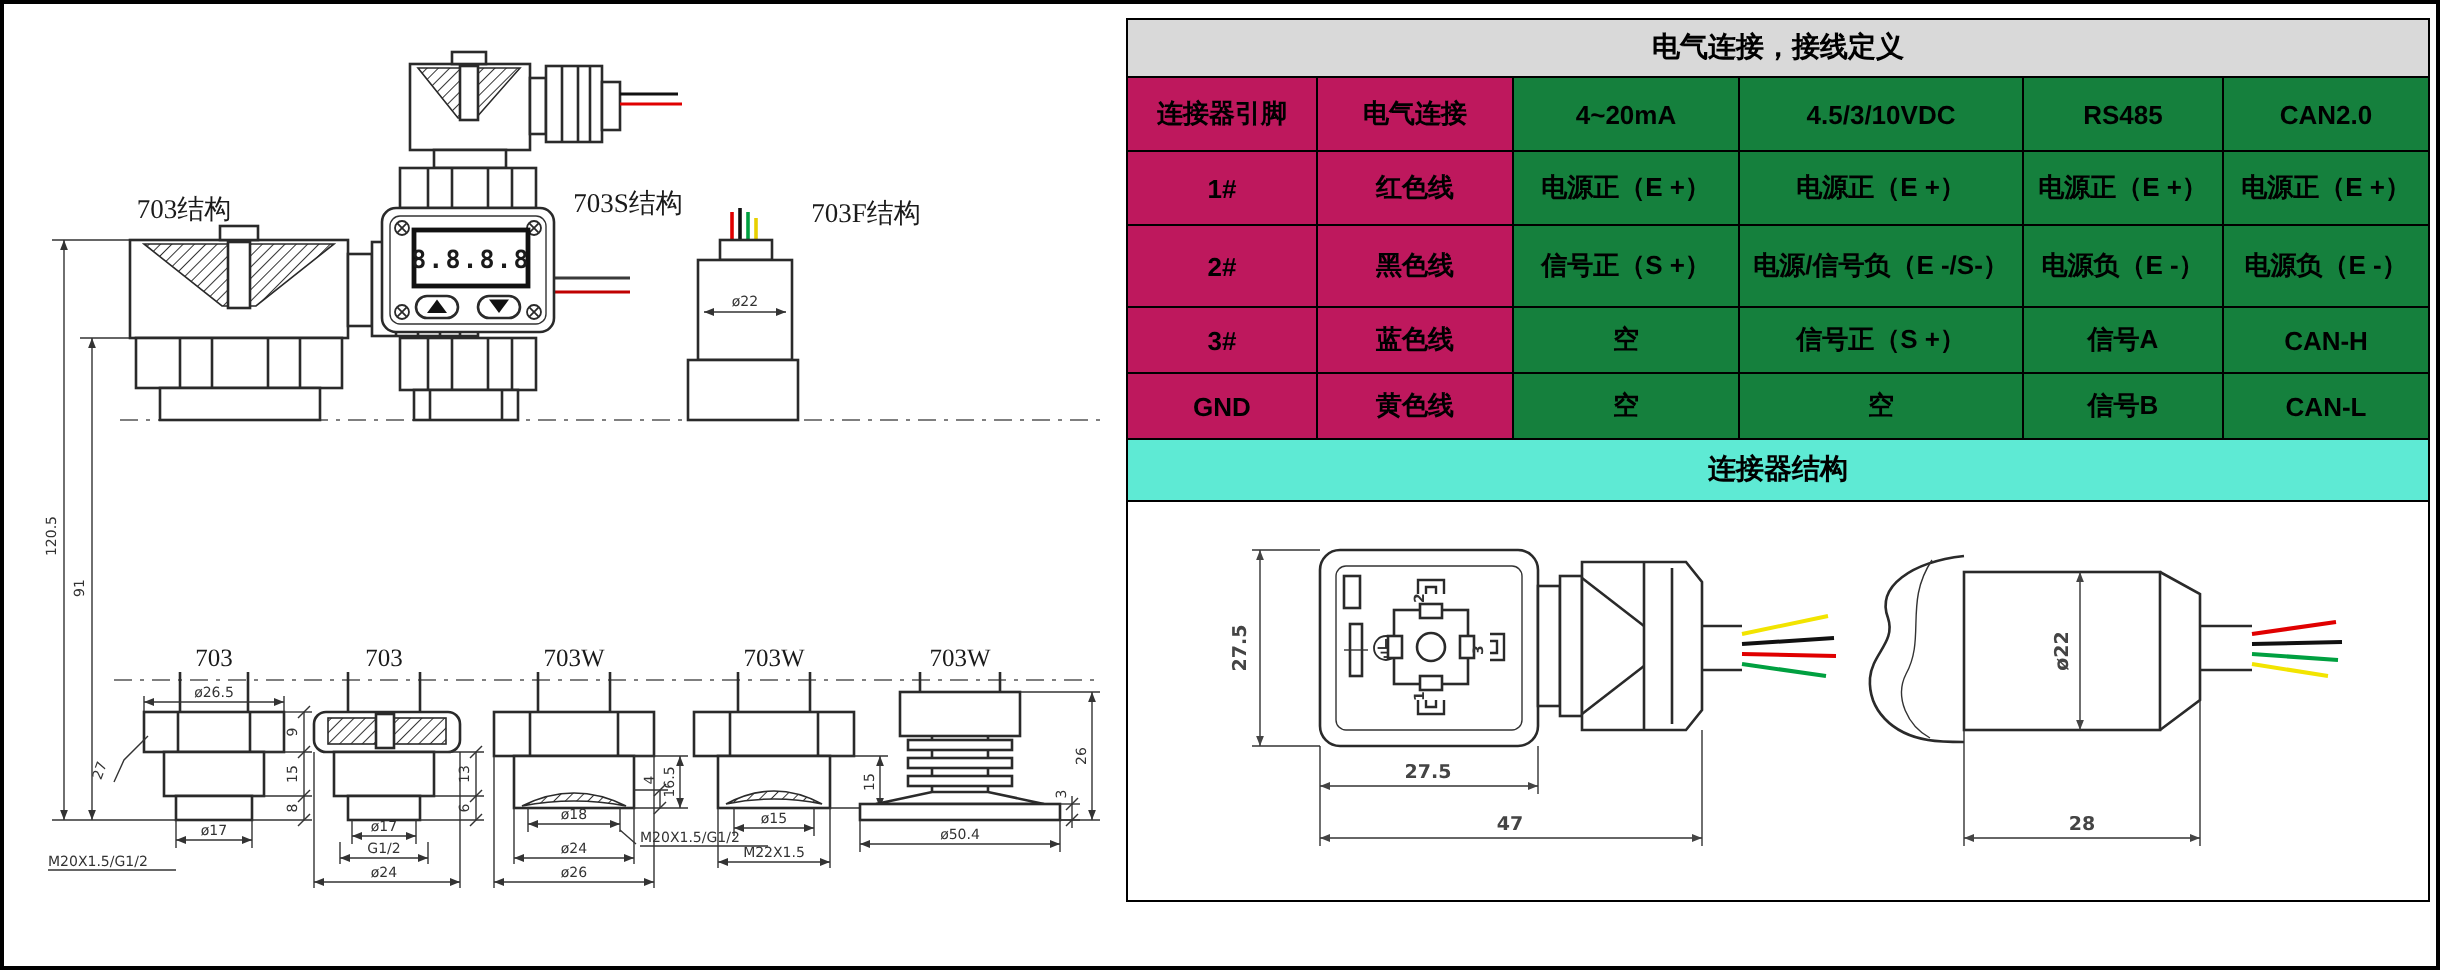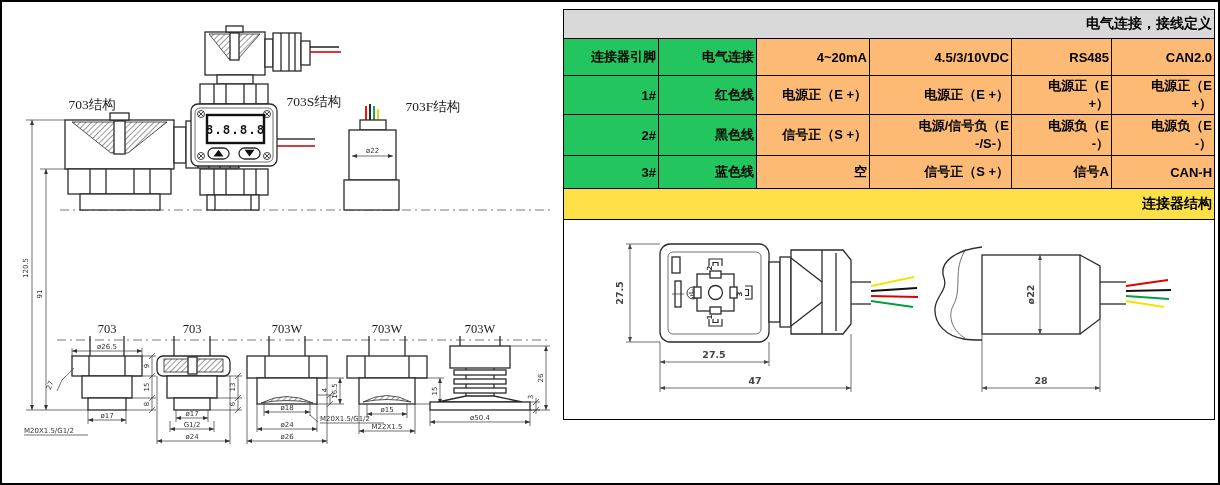--- a/index.html
+++ b/index.html
@@ -14,29 +14,29 @@
   .dim{font-size:7px;fill:#333;}
   .dim2{font-size:9.5px;fill:#444;}
   .lcd{font-family:"DejaVu Sans Mono",monospace;font-size:12.5px;font-weight:bold;letter-spacing:1px;}
   .ln{fill:none;stroke:#2a2a2a;stroke-width:1.3;}
   .lnw{fill:#fff;stroke:#2a2a2a;stroke-width:1.3;}
   .thin{fill:none;stroke:#333;stroke-width:0.7;}
   .dash{fill:none;stroke:#555;stroke-width:0.8;stroke-dasharray:9 4 2 4;}
   
   #rightPanel{position:absolute;left:561px;top:7px;width:652px;}
   table{border-collapse:collapse;table-layout:fixed;width:651px;}
-  td{border:1px solid #000;text-align:right;vertical-align:middle;font-weight:bold;color:#000;
+  td{border:1px solid #000;text-align:center;vertical-align:middle;font-weight:bold;color:#000;
      font-size:13px;padding:1px 2px;overflow:hidden;}
   tr.titleRow td{background:#d9d9d9;height:26px;font-size:14px;}
   tr.headRow td{height:34px;}
-  td.pink{background:#22c55e;}
-  td.yellow{background:#fdba74;padding-left:19px;}
+  td.pink{background:#be185d;}
+  td.yellow{background:#15803d;}
   tr.r1 td{height:34px;} tr.r2 td{height:38px;} tr.r3 td{height:30px;}
   tr.r4 td{height:30px;} tr.r5 td{height:34px;}
-  tr.secRow td{background:#fde047;height:28px;font-size:14px;}
+  tr.secRow td{background:#5eead4;height:28px;font-size:14px;}
   tr.drawRow td{height:199px;padding:0;background:#fff;}
 </style>
 </head>
 <body>
 
 <div id="page">
 
   <div id="leftPanel">
   <svg width="560" height="481" viewBox="0 0 560 481">
     <defs>
@@ -346,20 +346,28 @@
         <td class="yellow">电源负（E -）</td>
         <td class="yellow">电源负（E -）</td>
       </tr>
       <tr class="r3">
         <td class="pink">3#</td>
         <td class="pink">蓝色线</td>
         <td class="yellow">空</td>
         <td class="yellow">信号正（S +）</td>
         <td class="yellow">信号A</td>
         <td class="yellow">CAN-H</td>
+      </tr>
+      <tr class="r4">
+        <td class="pink">GND</td>
+        <td class="pink">黄色线</td>
+        <td class="yellow">空</td>
+        <td class="yellow">空</td>
+        <td class="yellow">信号B</td>
+        <td class="yellow">CAN-L</td>
       </tr>
       <tr class="secRow">
             <td colspan="6">连接器结构</td>
           </tr>
       <tr class="drawRow">
             <td colspan="6">
 
         <svg width="649" height="199" viewBox="0 0 649 199">
           <defs>
             <marker id="arr2" viewBox="0 0 10 10" refX="9" refY="5" markerWidth="8" markerHeight="8" orient="auto-start-reverse">

